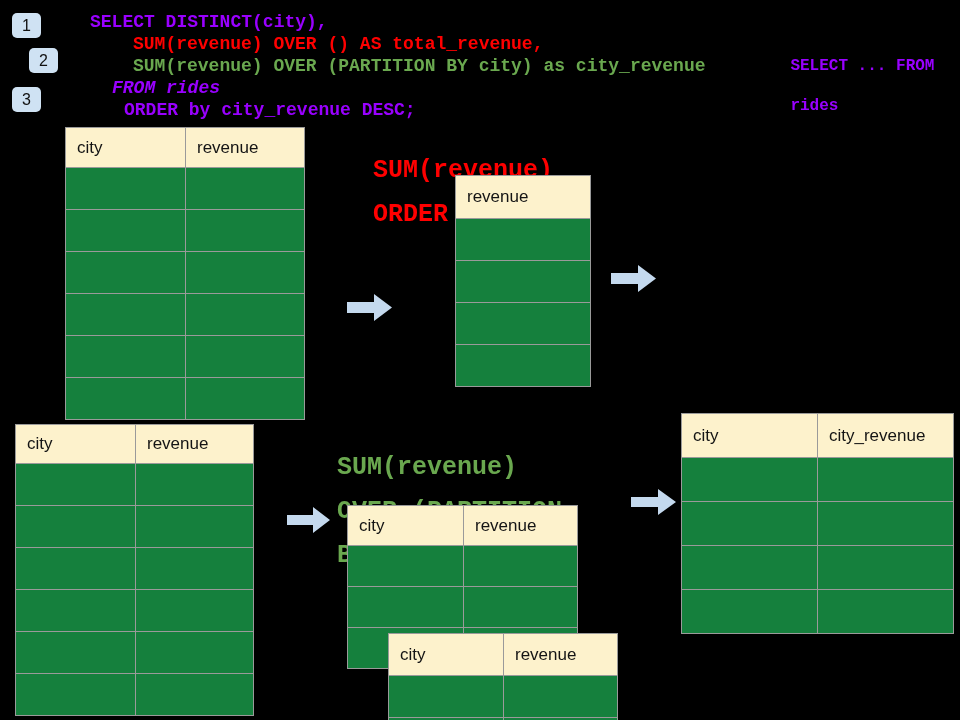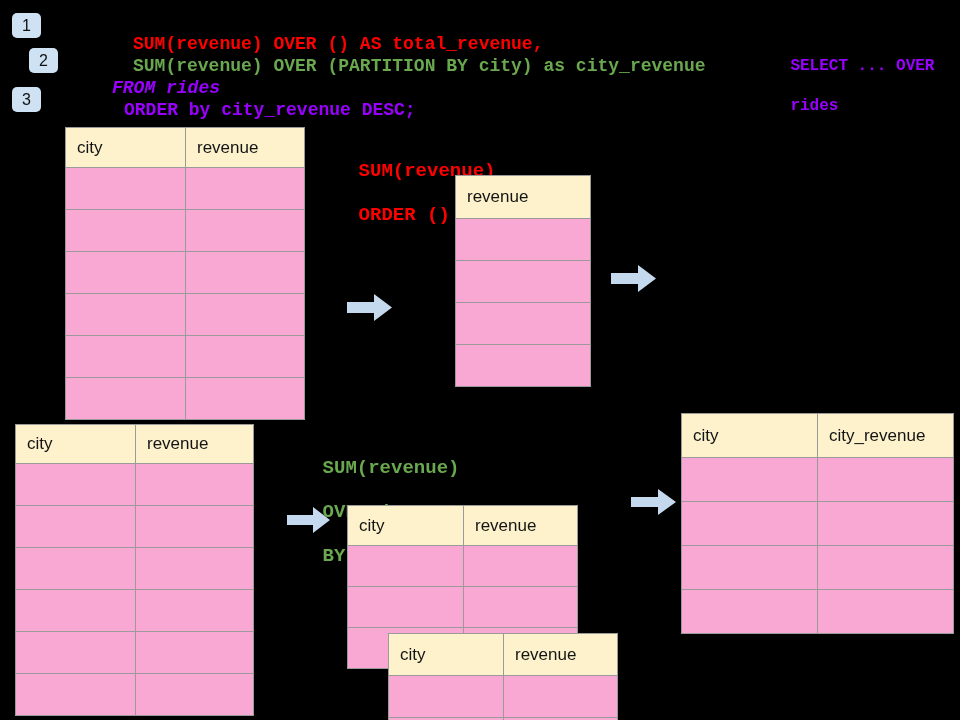--- a/index.html
+++ b/index.html
@@ -23,30 +23,30 @@
   }
   
   .code {
     position: absolute;
     font-family: "Liberation Mono", "DejaVu Sans Mono", monospace;
     font-weight: bold;
     white-space: pre;
   }
   .code-lg   { font-size: 18px; line-height: 22px; }
   .code-sm   { font-size: 16px; line-height: 20px; }
-  .code-label{ font-size: 19px; line-height: 22px; }
+  .code-label{ font-size: 25px; line-height: 22px; }
   .purple { color: #9900ff; }
   .red    { color: #ff0000; }
   .green  { color: #6aa84f; }
   
   table.tbl {
     position: absolute;
     border-collapse: collapse;
     table-layout: fixed;
-    background: #f9a8d4;
+    background: #15803d;
   }
   .tbl th, .tbl td { border: 1px solid #9a9a9a; padding: 0; }
   .tbl th {
     background: #fdf2cc;
     color: #141414;
     font: 17px "Liberation Sans", sans-serif;
     font-weight: normal;
     text-align: left;
     padding-left: 11px;
     vertical-align: middle;
@@ -61,27 +61,28 @@
 </style>
 </head>
 <body>
 
 <div id="canvas">
 
   <div class="badge" style="left:12px; top:13px;">1</div>
   <div class="badge" style="left:29px; top:48px;">2</div>
   <div class="badge" style="left:12px; top:87px;">3</div>
 
+  <div class="code code-lg purple" style="left:90px;  top:11px;">SELECT DISTINCT(city),</div>
   <div class="code code-lg red" style="left:133px; top:33px;">SUM(revenue) OVER () AS total_revenue,</div>
   <div class="code code-lg green" style="left:133px; top:55px;">SUM(revenue) OVER (PARTITION BY city) as city_revenue</div>
   <div class="code code-lg purple" style="left:112px; top:77px;font-style:italic;">FROM rides</div>
   <div class="code code-lg purple" style="left:124px; top:99px;">ORDER by city_revenue DESC;</div>
 
   <div class="code code-sm purple" style="left:752px; top:36px;">
-    <span>SELECT ... OVER</span><br>
+    <span>SELECT ... FROM</span><br>
     <span>rides</span>
   </div>
 
   <div class="code code-label red" style="left:313px; top:138px;">
     <span>SUM(revenue)</span><br>
     <span>ORDER ()</span>
   </div>
 
   <div class="code code-label green" style="left:277px; top:435px;">
     <span>SUM(revenue)</span><br>

